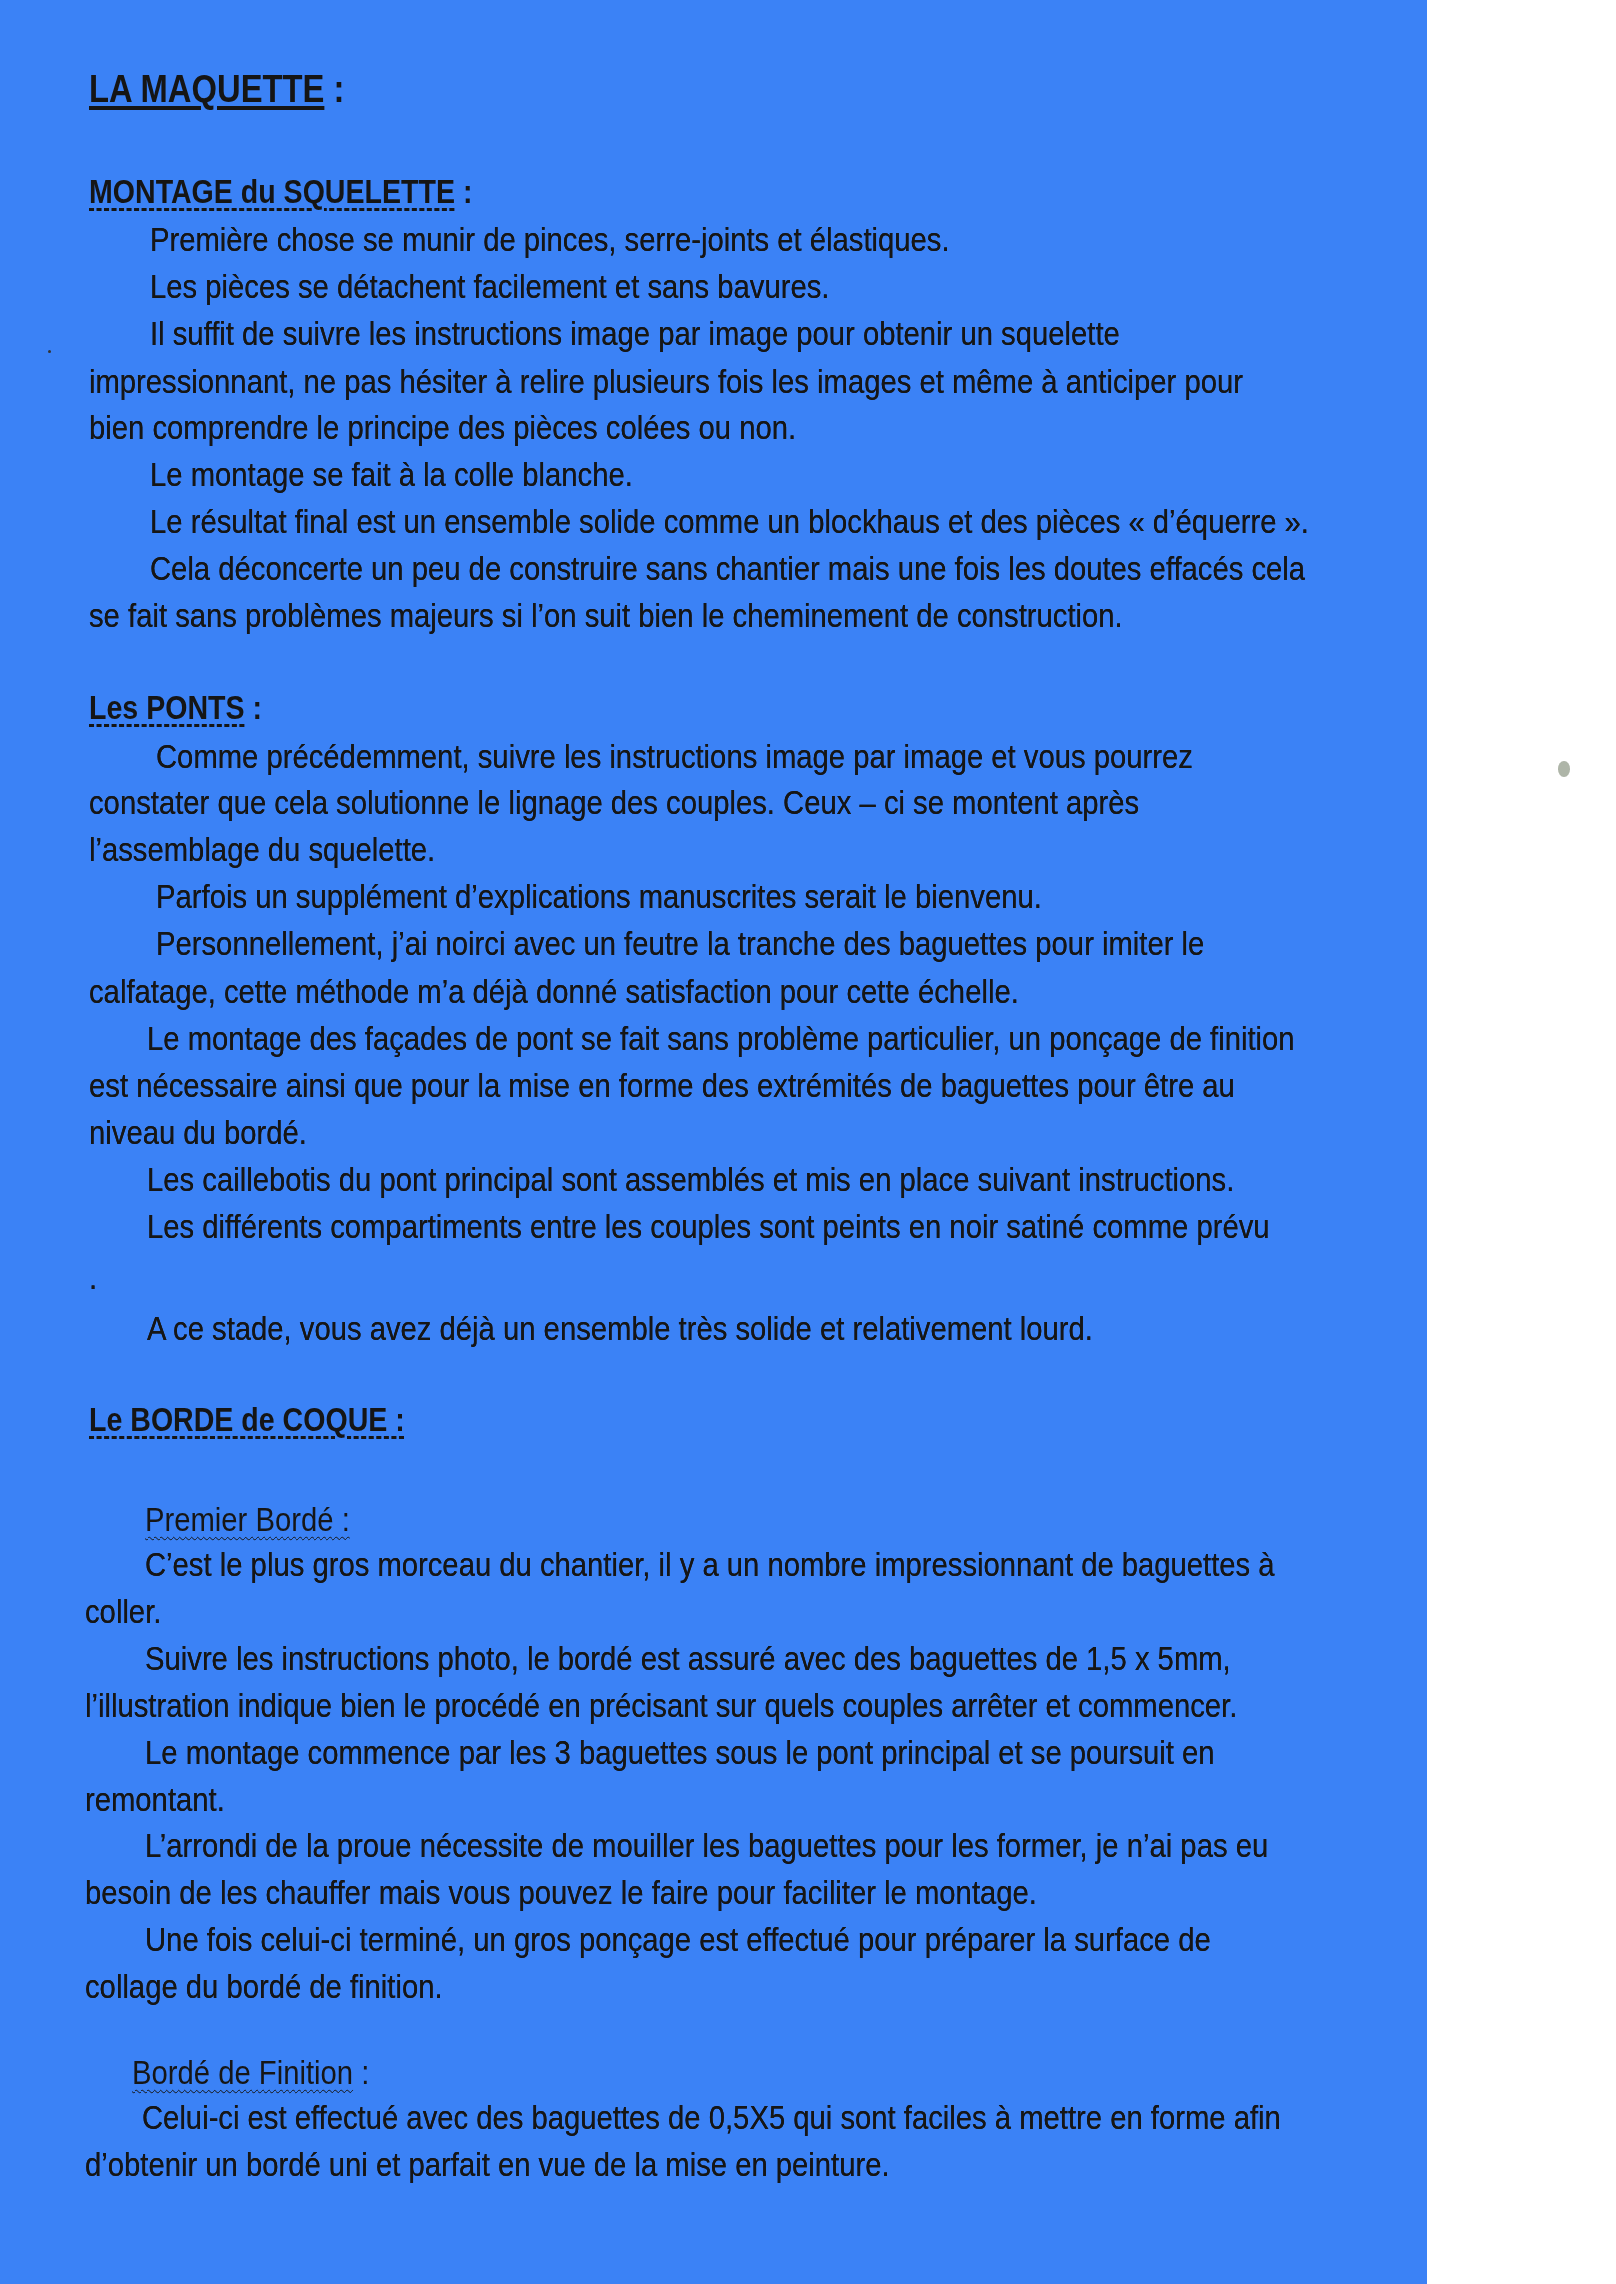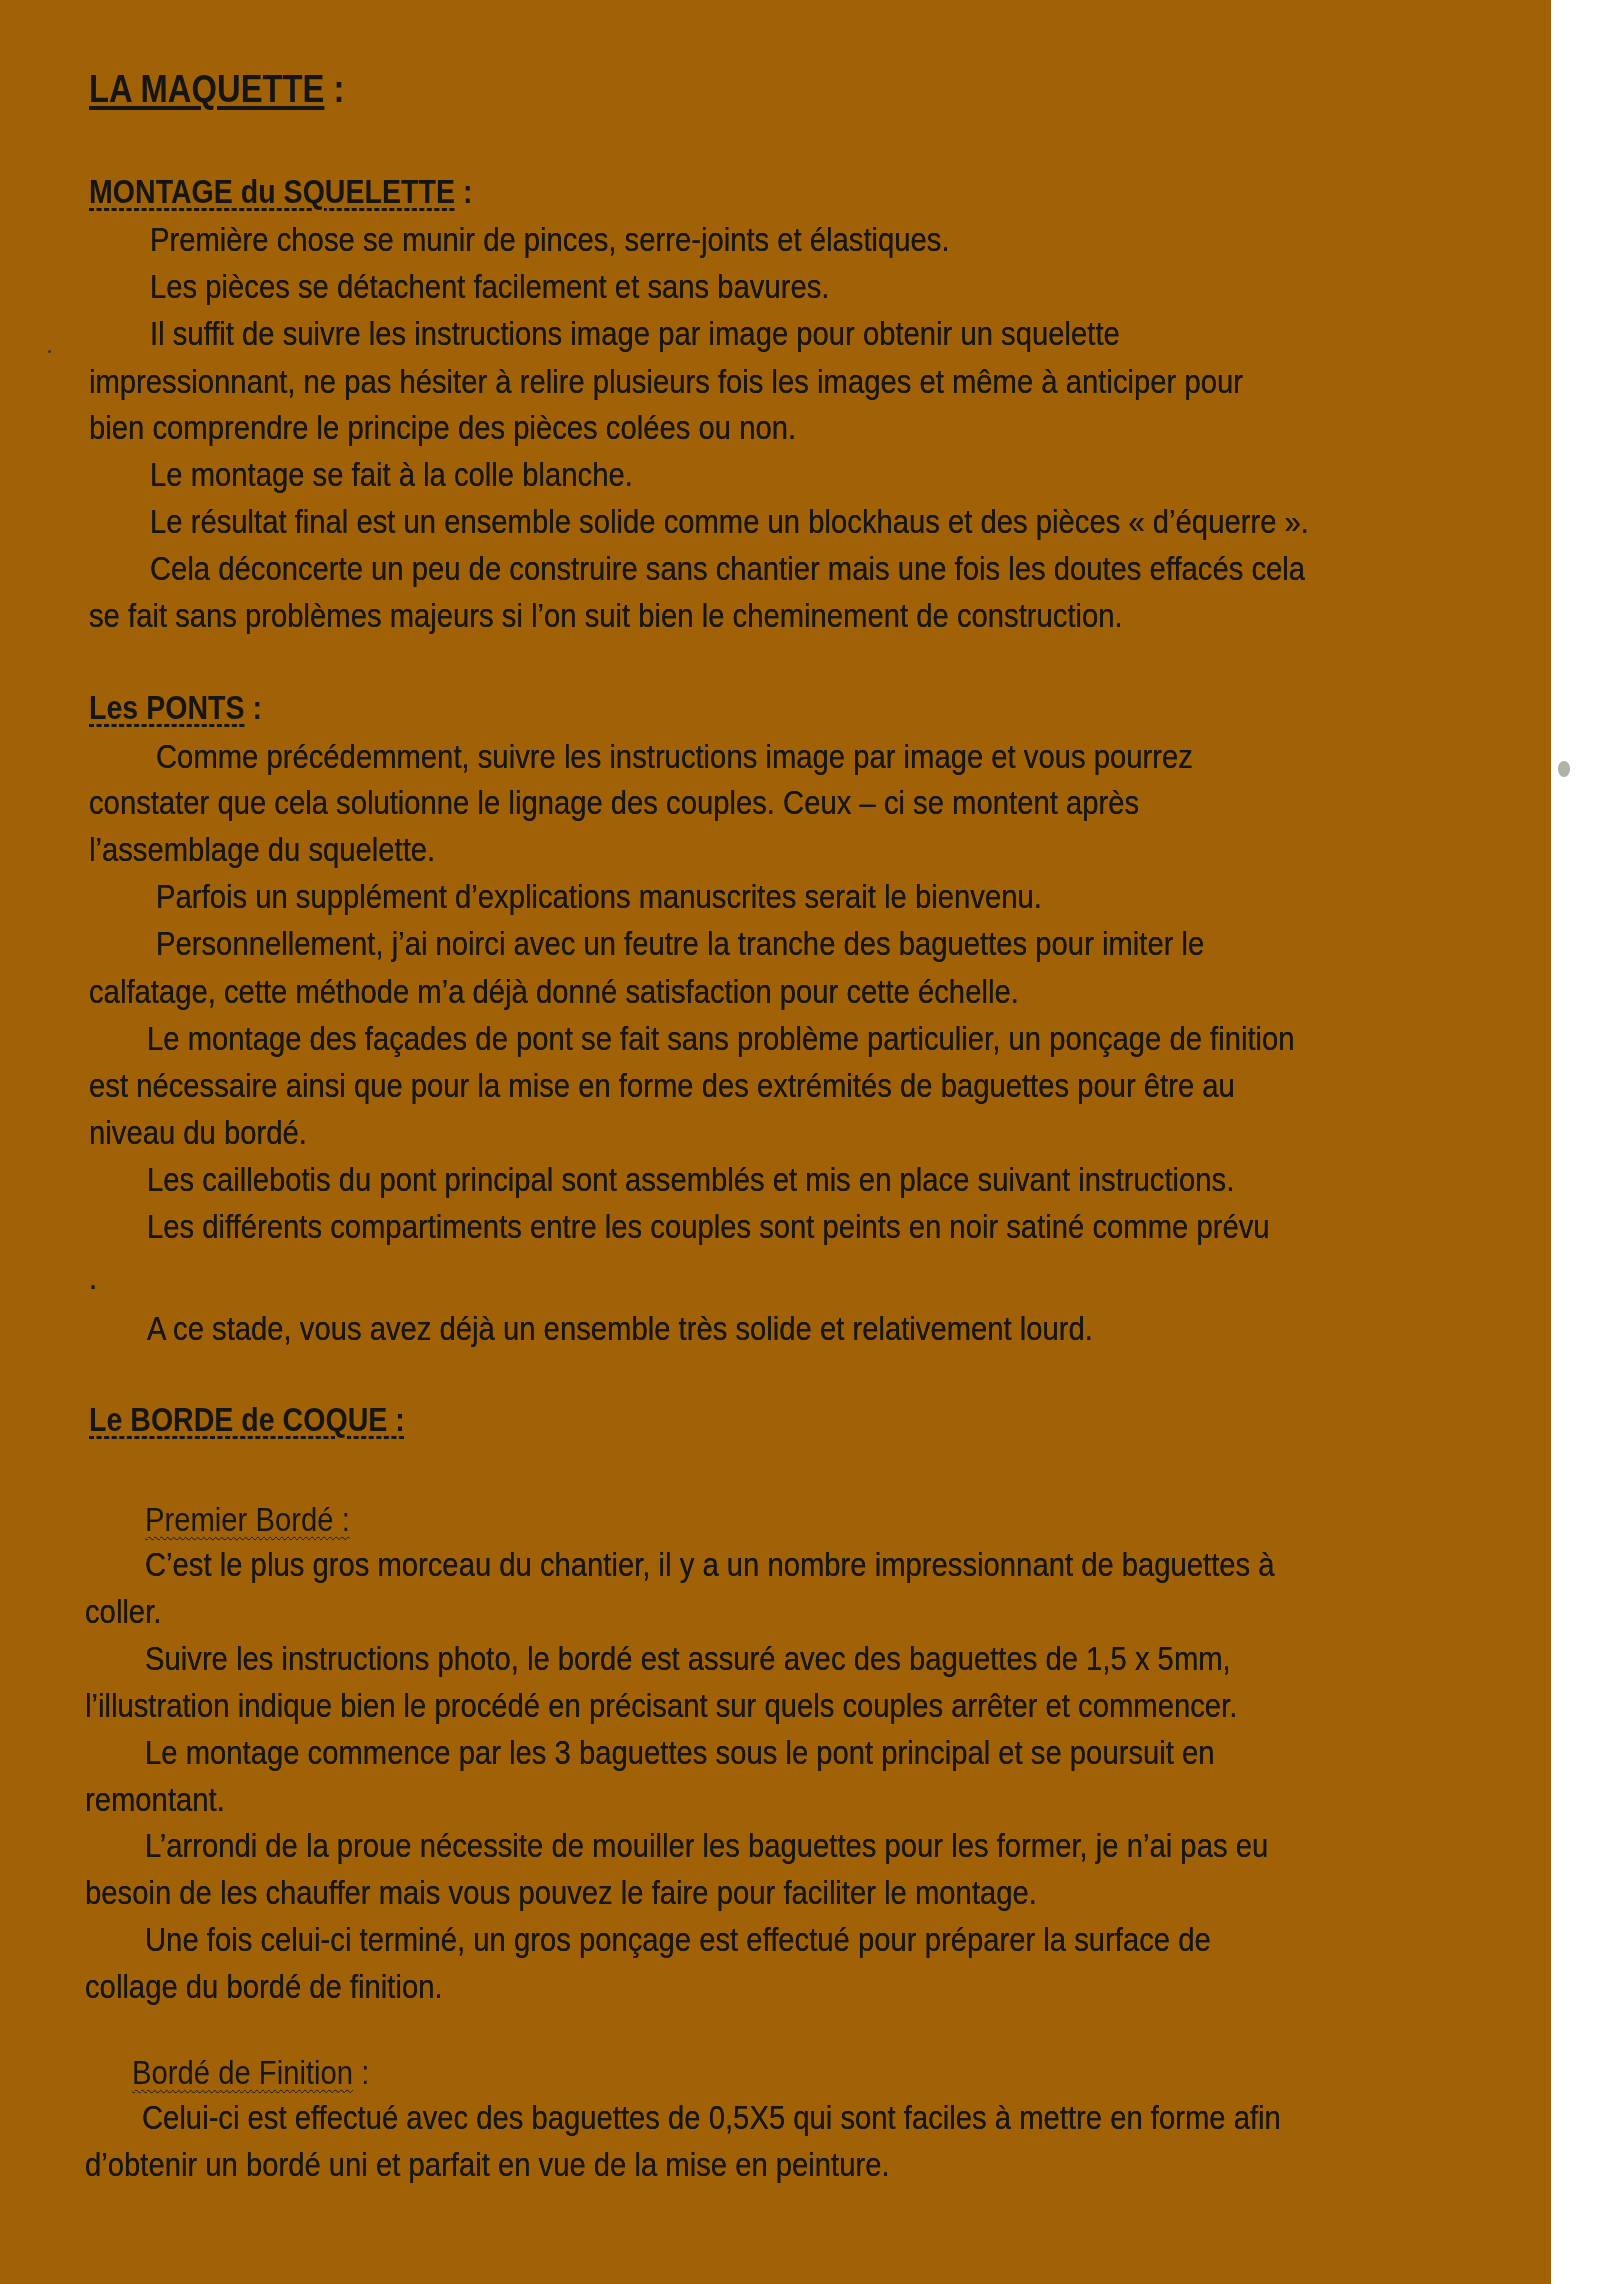--- a/index.html
+++ b/index.html
@@ -1,19 +1,19 @@
 <!DOCTYPE html>
 <html style="font-size:10.4px"><head>
   <meta charset="utf-8">
   <style>
     html, body { margin: 0; padding: 0; background: #ffffff; }
     body { width: 1617px; height: 2284px; position: relative; overflow: hidden; }
     .page {
-      position: absolute; left: 0; top: 0; width: 1551px; height: 2284px;
-      background: #a16207;
+      position: absolute; left: 0; top: 0; width: 1427px; height: 2284px;
+      background: #3b82f6;
       font-family: "Liberation Sans", sans-serif;
       color: #1a1a1a;
     }
     .ln {
       position: absolute;
       white-space: nowrap;
       font-size: 34px;
       line-height: 39px;
       transform-origin: 0 50%;
       transform: scaleX(0.86);

